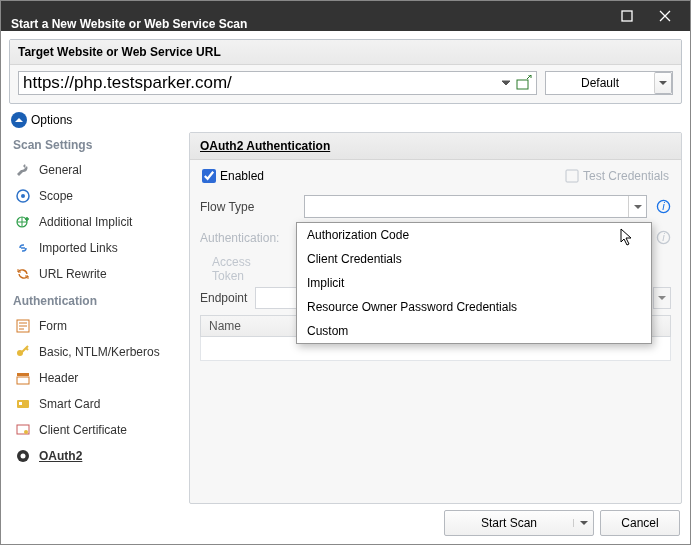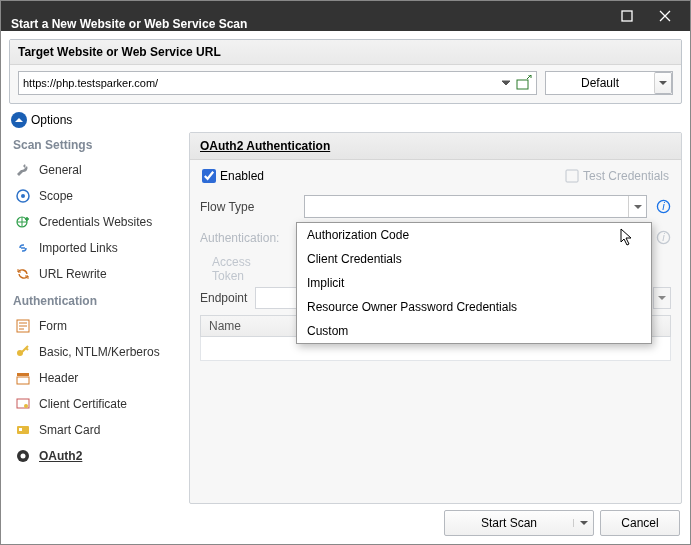--- a/index.html
+++ b/index.html
@@ -7,21 +7,21 @@
 
   .titlebar { background: #1f2937; background: #333; color: #fff; height: 30px; display: flex; align-items: flex-end; padding: 0 6px 0 10px; font-weight: 600; font-size: 13px; }
   .titlebar .spacer { flex: 1; }
   .titlebar .winbtn { width: 38px; height: 30px; display: flex; align-items: center; justify-content: center; color: #fff; }
   .titlebar .winbtn svg { width: 12px; height: 12px; stroke: #fff; fill: none; stroke-width: 1.3; }
 
   .target-panel { margin: 8px; border: 1px solid #bfc5cc; border-radius: 2px; background: #f7f7f7; }
   .target-panel .hdr { background: linear-gradient(#f2f2f2,#e9e9e9); padding: 5px 8px; font-weight: 600; border-bottom: 1px solid #d6d6d6; }
   .target-row { display: flex; gap: 8px; padding: 6px 8px 8px; align-items: center; }
   .url-box { flex: 1; display: flex; align-items: center; border: 1px solid #b5b9bf; background: #fff; height: 24px; padding: 0 4px; }
-  .url-box input { flex: 1; border: none; outline: none; font-size: 11px; height: 20px; }
+  .url-box input { flex: 1; border: none; outline: none; font-size: 17px; height: 20px; }
   .url-icons { display: flex; gap: 2px; align-items: center; }
   .url-icons span { width: 16px; height: 16px; display: flex; align-items: center; justify-content: center; }
   .dropdown-caret svg { width:8px;height:8px;stroke:#555;fill:#555; }
   .combo { display: flex; align-items: center; border: 1px solid #b5b9bf; background: #fff; height: 24px; width: 128px; }
   .combo .val { flex: 1; text-align: center; padding: 0 4px; }
   .combo .btn { width: 18px; height: 22px; border-left: 1px solid #d0d0d0; display:flex;align-items:center;justify-content:center; }
 
   .options-row { padding: 0 10px 4px; display: flex; align-items: center; gap: 4px; }
   .options-row .disc { width: 16px; height:16px; border-radius:50%; background:#1a5fb4; display:flex; align-items:center; justify-content:center; }
   .options-row .disc svg { width:10px;height:10px;fill:#fff; }
@@ -151,21 +151,21 @@
       <span>Scope</span>
     </div>
     <div class="side-item">
       <span class="icon">
           <svg width="16" height="16" viewBox="0 0 16 16">
             <circle cx="7" cy="8" r="5" fill="none" stroke="#2e9e49" stroke-width="1.2"></circle>
             <path d="M2 8h10M7 3v10" stroke="#2e9e49"></path>
             <path d="M12 3v4M10 5h4" stroke="#2e9e49" stroke-width="1.5"></path>
           </svg>
         </span>
-      <span>Credentials Websites</span>
+      <span>Additional Implicit</span>
     </div>
     <div class="side-item">
       <span class="icon">
           <svg width="16" height="16" viewBox="0 0 16 16">
             <path d="M5 8a3 3 0 0 1 3-3h1M11 8a3 3 0 0 1-3 3H7" stroke="#3a7fd5" fill="none" stroke-width="1.5"></path>
             <path d="M6 8h4" stroke="#3a7fd5" stroke-width="1.5"></path>
           </svg>
         </span>
       <span>Imported Links</span>
     </div>
@@ -203,34 +203,34 @@
           <svg width="16" height="16" viewBox="0 0 16 16">
             <rect x="2" y="3" width="12" height="3" fill="#d27a29"></rect>
             <rect x="2" y="7" width="12" height="7" fill="none" stroke="#d27a29"></rect>
           </svg>
         </span>
       <span>Header</span>
     </div>
     <div class="side-item">
       <span class="icon">
           <svg width="16" height="16" viewBox="0 0 16 16">
+            <rect x="2" y="4" width="12" height="8" rx="1" fill="#e6b93c"></rect>
+            <rect x="4" y="6" width="3" height="3" fill="#fff"></rect>
+          </svg>
+        </span>
+      <span>Smart Card</span>
+    </div>
+    <div class="side-item">
+      <span class="icon">
+          <svg width="16" height="16" viewBox="0 0 16 16">
             <rect x="2" y="3" width="12" height="9" fill="none" stroke="#c75a5a"></rect>
             <circle cx="11" cy="10" r="2" fill="#e6b93c"></circle>
           </svg>
         </span>
       <span>Client Certificate</span>
-    </div>
-    <div class="side-item">
-      <span class="icon">
-          <svg width="16" height="16" viewBox="0 0 16 16">
-            <rect x="2" y="4" width="12" height="8" rx="1" fill="#e6b93c"></rect>
-            <rect x="4" y="6" width="3" height="3" fill="#fff"></rect>
-          </svg>
-        </span>
-      <span>Smart Card</span>
     </div>
     <div class="side-item active">
       <span class="icon">
           <svg width="16" height="16" viewBox="0 0 16 16">
             <circle cx="8" cy="8" r="6" fill="#333"></circle>
             <circle cx="8" cy="8" r="2.5" fill="#fff"></circle>
           </svg>
         </span>
       <span style="text-decoration:underline">OAuth2</span>
     </div>

